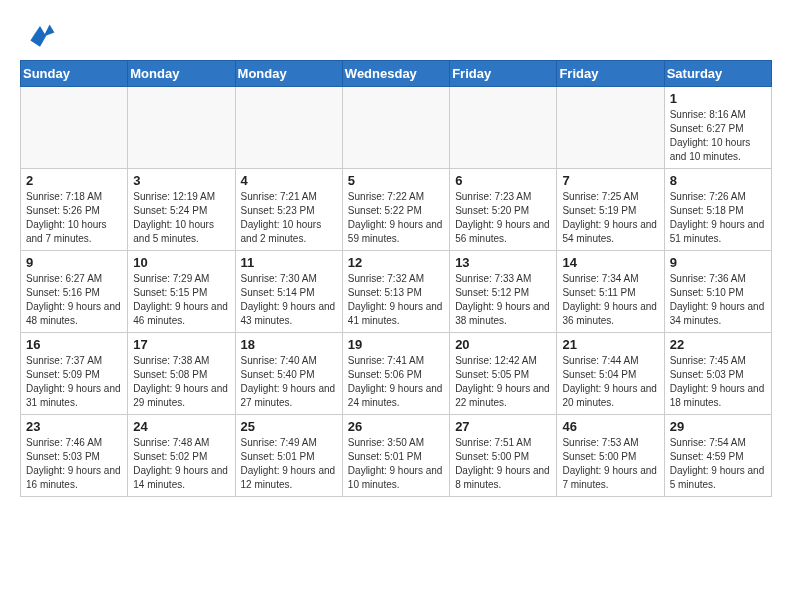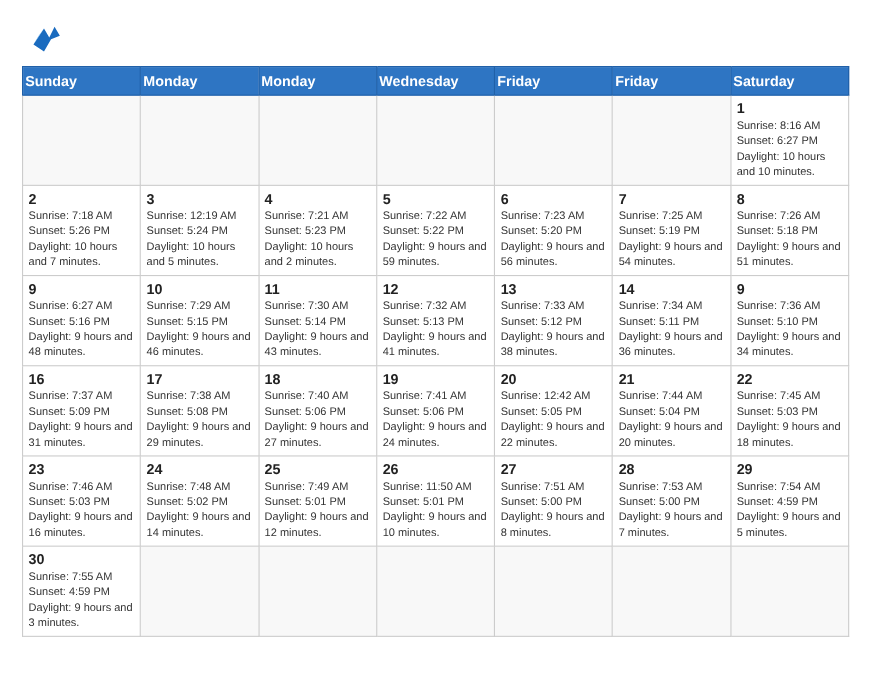--- a/index.html
+++ b/index.html
@@ -248,21 +248,21 @@
         <td>
           <span class="day-number">17</span>
           <div class="day-info">Sunrise: 7:38 AM
 Sunset: 5:08 PM
 Daylight: 9 hours
 and 29 minutes.</div>
         </td>
         <td>
           <span class="day-number">18</span>
           <div class="day-info">Sunrise: 7:40 AM
-Sunset: 5:06 PM
+Sunset: 5:40 PM
 Daylight: 9 hours
 and 27 minutes.</div>
         </td>
         <td>
           <span class="day-number">19</span>
           <div class="day-info">Sunrise: 7:41 AM
 Sunset: 5:06 PM
 Daylight: 9 hours
 and 24 minutes.</div>
         </td>
@@ -305,56 +305,41 @@
         </td>
         <td>
           <span class="day-number">25</span>
           <div class="day-info">Sunrise: 7:49 AM
 Sunset: 5:01 PM
 Daylight: 9 hours
 and 12 minutes.</div>
         </td>
         <td>
           <span class="day-number">26</span>
-          <div class="day-info">Sunrise: 11:50 AM
+          <div class="day-info">Sunrise: 3:50 AM
 Sunset: 5:01 PM
 Daylight: 9 hours
 and 10 minutes.</div>
         </td>
         <td>
           <span class="day-number">27</span>
           <div class="day-info">Sunrise: 7:51 AM
 Sunset: 5:00 PM
 Daylight: 9 hours
 and 8 minutes.</div>
         </td>
         <td>
-          <span class="day-number">28</span>
+          <span class="day-number">46</span>
           <div class="day-info">Sunrise: 7:53 AM
 Sunset: 5:00 PM
 Daylight: 9 hours
 and 7 minutes.</div>
         </td>
         <td>
           <span class="day-number">29</span>
           <div class="day-info">Sunrise: 7:54 AM
 Sunset: 4:59 PM
 Daylight: 9 hours
 and 5 minutes.</div>
         </td>
-      </tr>
-      <tr>
-        <td>
-          <span class="day-number">30</span>
-          <div class="day-info">Sunrise: 7:55 AM
-Sunset: 4:59 PM
-Daylight: 9 hours
-and 3 minutes.</div>
-        </td>
-        <td class="empty"></td>
-        <td class="empty"></td>
-        <td class="empty"></td>
-        <td class="empty"></td>
-        <td class="empty"></td>
-        <td class="empty"></td>
       </tr>
     </tbody>
 </table>
 
 </body></html>

